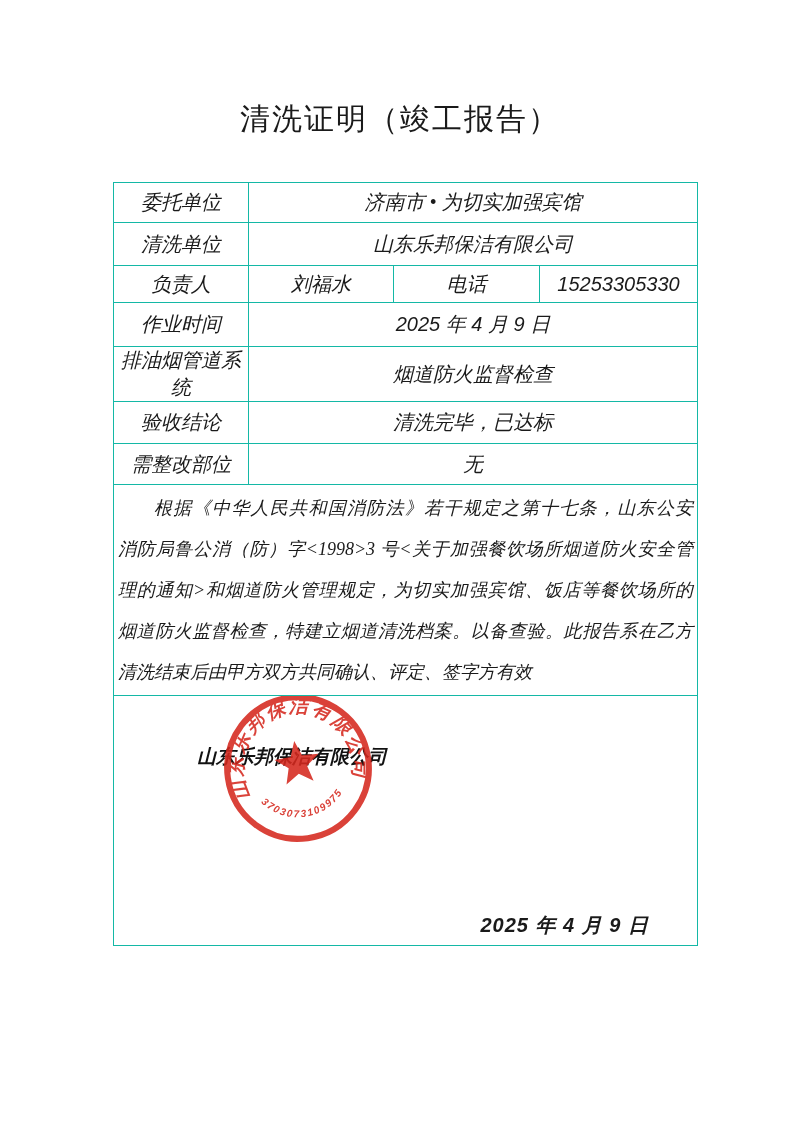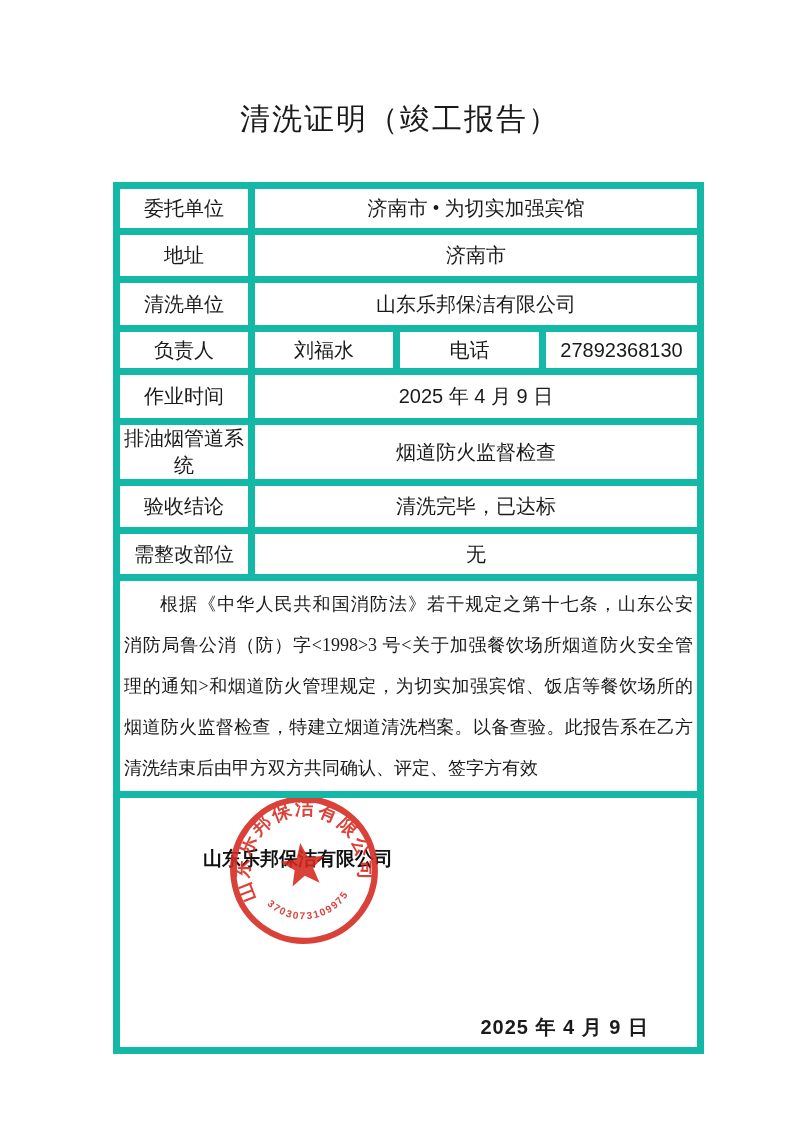--- a/index.html
+++ b/index.html
@@ -11,22 +11,22 @@
   .doc-title{
     position:absolute;top:100px;left:0;width:800px;
     text-align:center;font-size:30px;line-height:38px;
     letter-spacing:2px;font-weight:400;white-space:nowrap;
   }
   table.doc-table{
     position:absolute;left:113px;top:182px;width:584px;
     border-collapse:collapse;table-layout:fixed;
   }
   table.doc-table td{
-    border:7px solid #14b8a6;text-align:center;vertical-align:middle;
-    font-size:20px;padding:0 4px;overflow:hidden;
+    border:1px solid #14b8a6;text-align:center;vertical-align:middle;
+    font-size:20px;padding:0 4px;overflow:hidden;font-style:italic;
   }
   tr.r1 td{height:39px;} tr.r2 td{height:41px;} tr.r3 td{height:42px;}
   tr.r4 td{height:36px;} tr.r5 td{height:43px;} tr.r6 td{height:40px;}
   tr.r7 td{height:41px;} tr.r8 td{height:40px;text-align:center;}
   td.num{font-family:"Liberation Sans","DejaVu Sans",sans-serif;font-size:20px;}
   td.notice-cell{height:210px;vertical-align:top;text-align:left;padding:6px 10px 0 10px;}
   .notice-line{
     font-size:18px;line-height:41px;white-space:nowrap;
     text-align:justify;text-justify:inter-character;
   }
@@ -59,33 +59,29 @@
     <col style="width:135px">
       <col style="width:145px">
       <col style="width:146px">
       <col style="width:158px">
   </colgroup>
   <tbody>
       <tr class="r1">
     <td>委托单位</td>
     <td colspan="3">济南市 • 为切实加强宾馆</td>
   </tr>
-  <tr class="r2">
-    <td>地址</td>
-    <td colspan="3">济南市</td>
-  </tr>
   <tr class="r3">
     <td>清洗单位</td>
     <td colspan="3">山东乐邦保洁有限公司</td>
   </tr>
   <tr class="r4">
     <td>负责人</td>
     <td>刘福水</td>
     <td>电话</td>
-    <td class="num">27892368130</td>
+    <td class="num">15253305330</td>
   </tr>
   <tr class="r5">
     <td>作业时间</td>
     <td colspan="3" class="num">2025 年 4 月 9 日</td>
   </tr>
   <tr class="r6">
     <td>排油烟管道系统</td>
     <td colspan="3">烟道防火监督检查</td>
   </tr>
   <tr class="r7">

